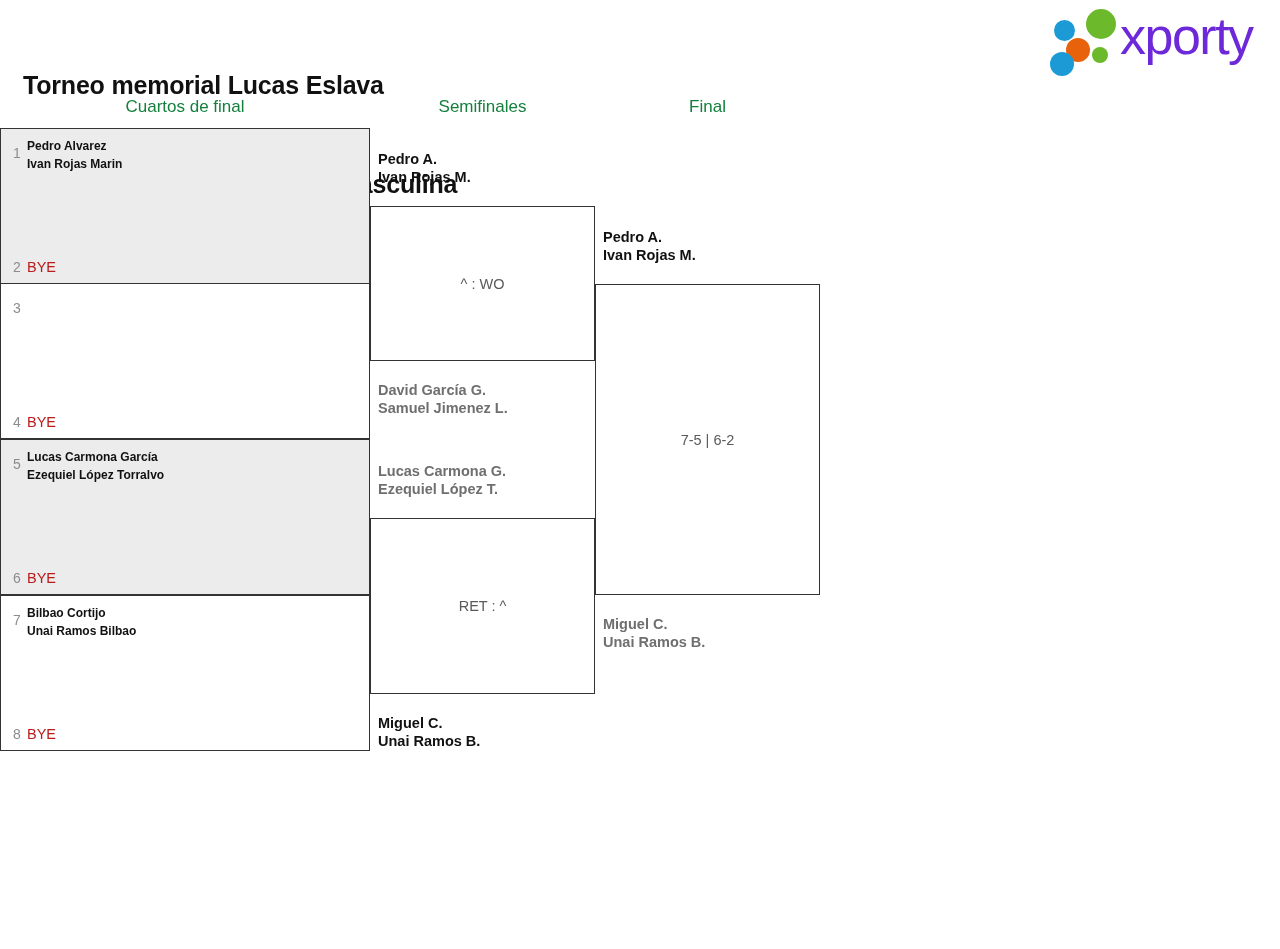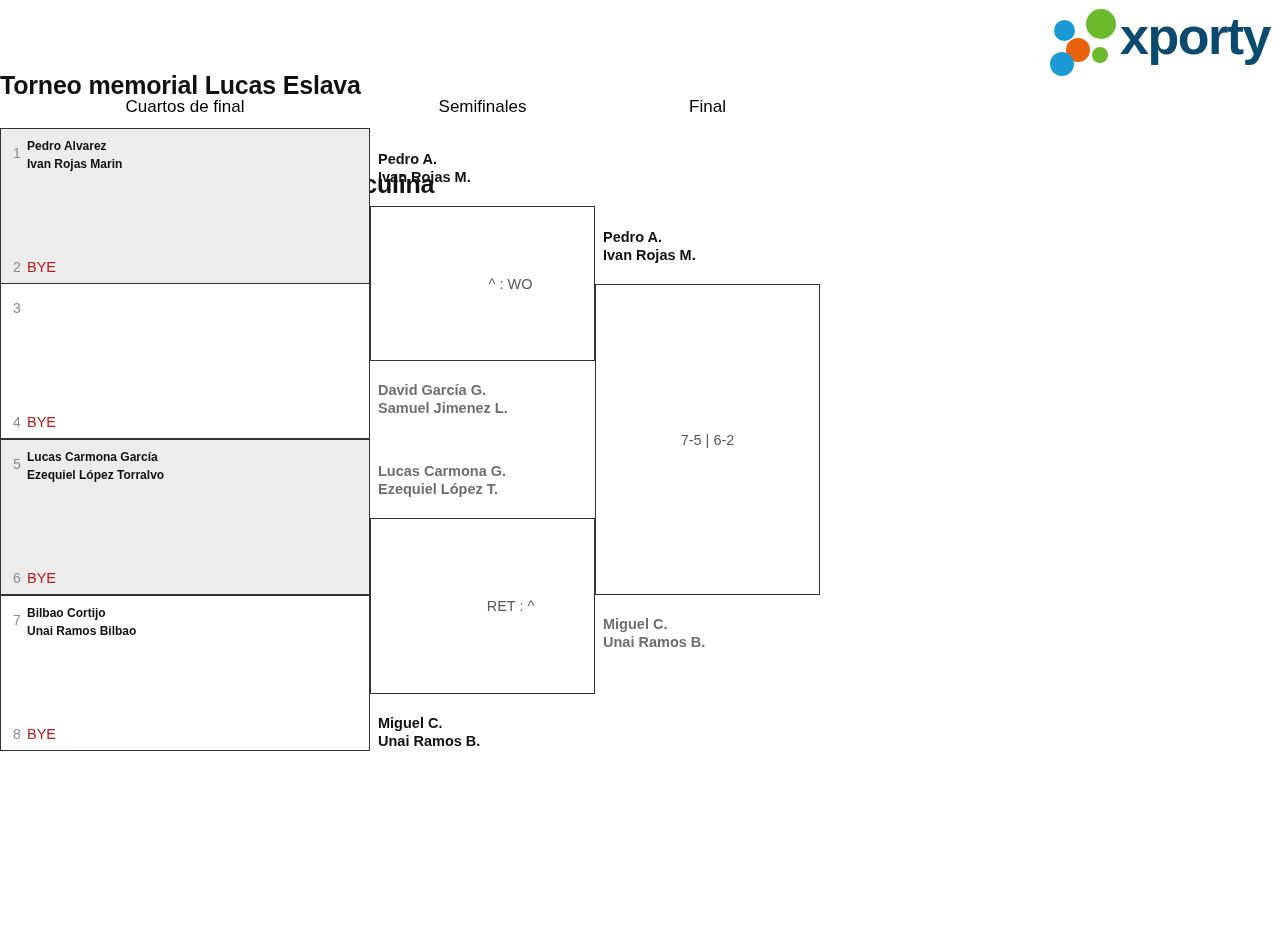--- a/index.html
+++ b/index.html
@@ -12,40 +12,40 @@
   }
   .page { position:relative; width:1280px; height:949px; }
 
   
   .header { position:absolute; left:0; top:0; width:1280px; height:90px; }
   .title {
     position:absolute; left:0; top:3px;
     font-size:25px; font-weight:700; line-height:33px;
     letter-spacing:-0.2px; color:#111111; white-space:pre;
   }
-  .title-line { display:block; }
+  .title-line { display:block;margin-left:23px; }
 
   .logo { position:absolute; left:1048px; top:6px; width:228px; height:62px; }
   .logo-dots { position:absolute; left:0; top:2px; width:80px; height:58px; }
   .dot { position:absolute; border-radius:50%; }
   .dot-blue-top   { left:6px;  top:12px; width:21px; height:21px; background:#1b9ad6; }
   .dot-orange     { left:18px; top:30px; width:24px; height:24px; background:#e8620c; }
   .dot-blue-bot   { left:2px;  top:44px; width:24px; height:24px; background:#1b9ad6; }
   .dot-green-big  { left:38px; top:1px;  width:30px; height:30px; background:#6cb92c; }
   .dot-green-sm   { left:44px; top:39px; width:16px; height:16px; background:#6cb92c; }
   .logo-text {
     position:absolute; left:72px; top:-2px;
-    font-size:52px; font-weight:700; letter-spacing:-1.5px;
-    color:#0c4a6e; line-height:64px;
+    font-size:52px; font-weight:400; letter-spacing:-1.5px;
+    color:#6d28d9; line-height:64px;
   }
 
   
   .round-head {
     position:absolute; font-size:17px; font-weight:400;
-    color:#000000; text-align:center; line-height:22px;
+    color:#15803d; text-align:center; line-height:22px;
   }
   .rh-qf { left:0px;   top:96px; width:370px; }
   .rh-sf { left:370px; top:96px; width:225px; }
   .rh-f  { left:595px; top:96px; width:225px; }
 
   
   .bracket { position:absolute; left:0; top:0; width:1280px; height:949px; }
 
   .match {
     position:absolute;
@@ -98,21 +98,21 @@
     position:absolute; left:7px; bottom:-57px;
     font-size:14.5px; line-height:18px;
   }
   .side-top .pl, .side-bot .pl { display:block; white-space:pre; }
 
   .score {
     position:absolute; left:0; width:100%;
     text-align:center; font-size:14.5px; color:#5a5a5a;
     line-height:18px;
   }
-  .sf .score { top:50%; transform:translateY(-50%);margin-left:28px; }
+  .sf .score { top:50%; transform:translateY(-50%); }
   .fin .score { top:50%; transform:translateY(-50%);text-align:center; }
 </style>
 </head>
 <body>
 
 <div class="page">
 
   <div class="header">
     <div class="title">
       <span class="title-line">Torneo memorial Lucas Eslava</span>

